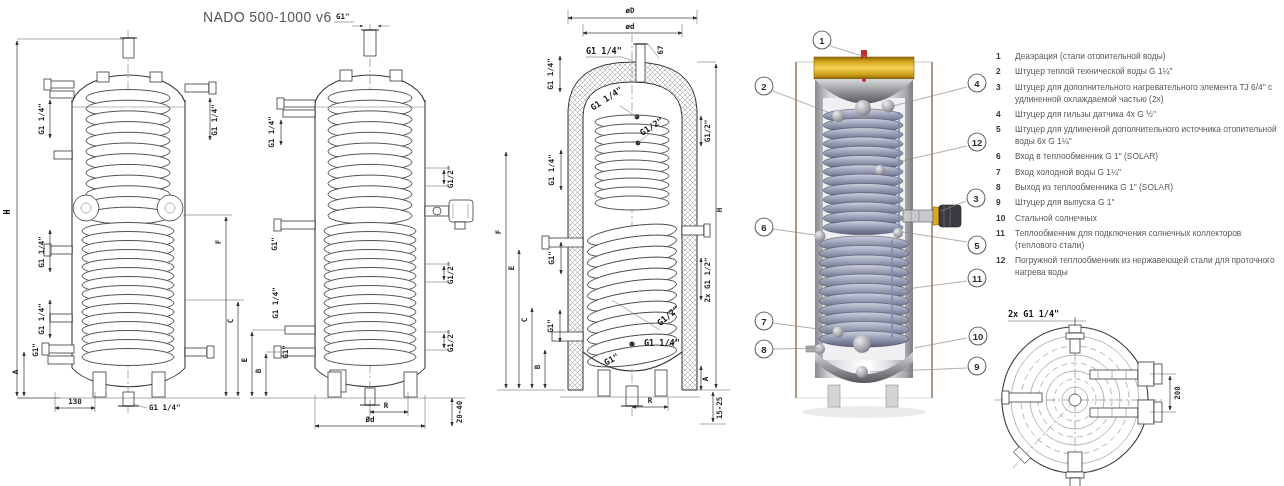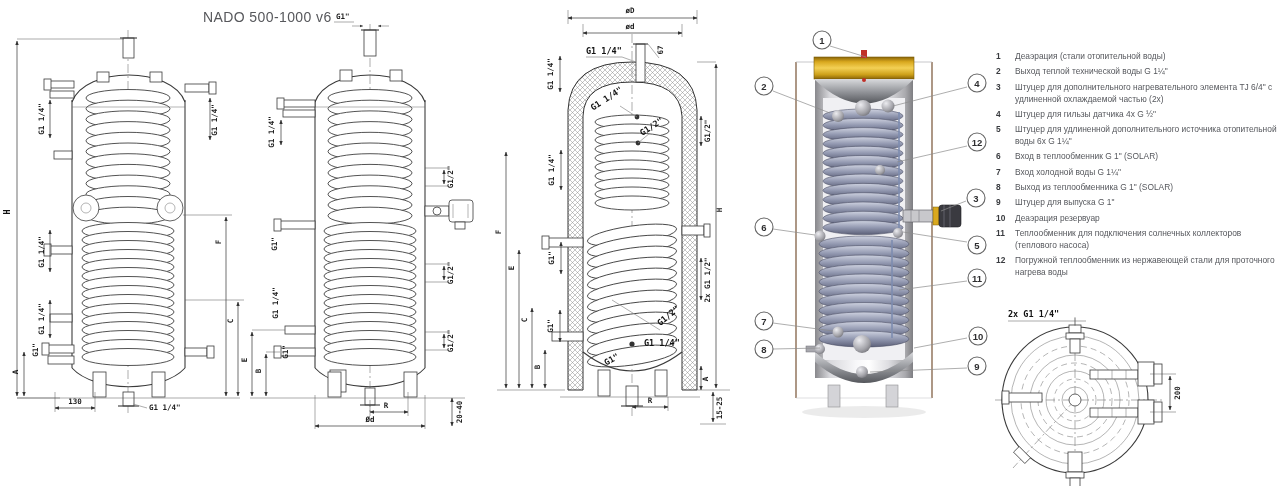--- a/index.html
+++ b/index.html
@@ -509,21 +509,21 @@
   </g>
 </svg>
 
 <div id="legend">
   <div class="li">
         <span class="n">1</span>
         <span>Деаэрация (стали отопительной воды)</span>
       </div>
   <div class="li">
         <span class="n">2</span>
-        <span>Выход теплой технической воды G 1¼"</span>
+        <span>Штуцер теплой технической воды G 1¼"</span>
       </div>
   <div class="li">
         <span class="n">3</span>
         <span>Штуцер для дополнительного нагревательного элемента TJ 6/4" с удлиненной охлаждаемой частью (2x)</span>
       </div>
   <div class="li">
         <span class="n">4</span>
         <span>Штуцер для гильзы датчика 4x G ½"</span>
       </div>
   <div class="li">
@@ -541,25 +541,25 @@
   <div class="li">
         <span class="n">8</span>
         <span>Выход из теплообменника G 1" (SOLAR)</span>
       </div>
   <div class="li">
         <span class="n">9</span>
         <span>Штуцер для выпуска G 1"</span>
       </div>
   <div class="li">
         <span class="n">10</span>
-        <span>Деаэрация резервуар</span>
+        <span>Стальной солнечных</span>
       </div>
   <div class="li">
         <span class="n">11</span>
-        <span>Теплообменник для подключения солнечных коллекторов (теплового насоса)</span>
+        <span>Теплообменник для подключения солнечных коллекторов (теплового стали)</span>
       </div>
   <div class="li">
         <span class="n">12</span>
         <span>Погружной теплообменник из нержавеющей стали для проточного нагрева воды</span>
       </div>
 </div>
 
 <svg style="left:990px;top:300px" width="294" height="186" viewBox="990 300 294 186">
   <g>
     <line class="cl" x1="995" y1="400" x2="1162" y2="400"></line>

